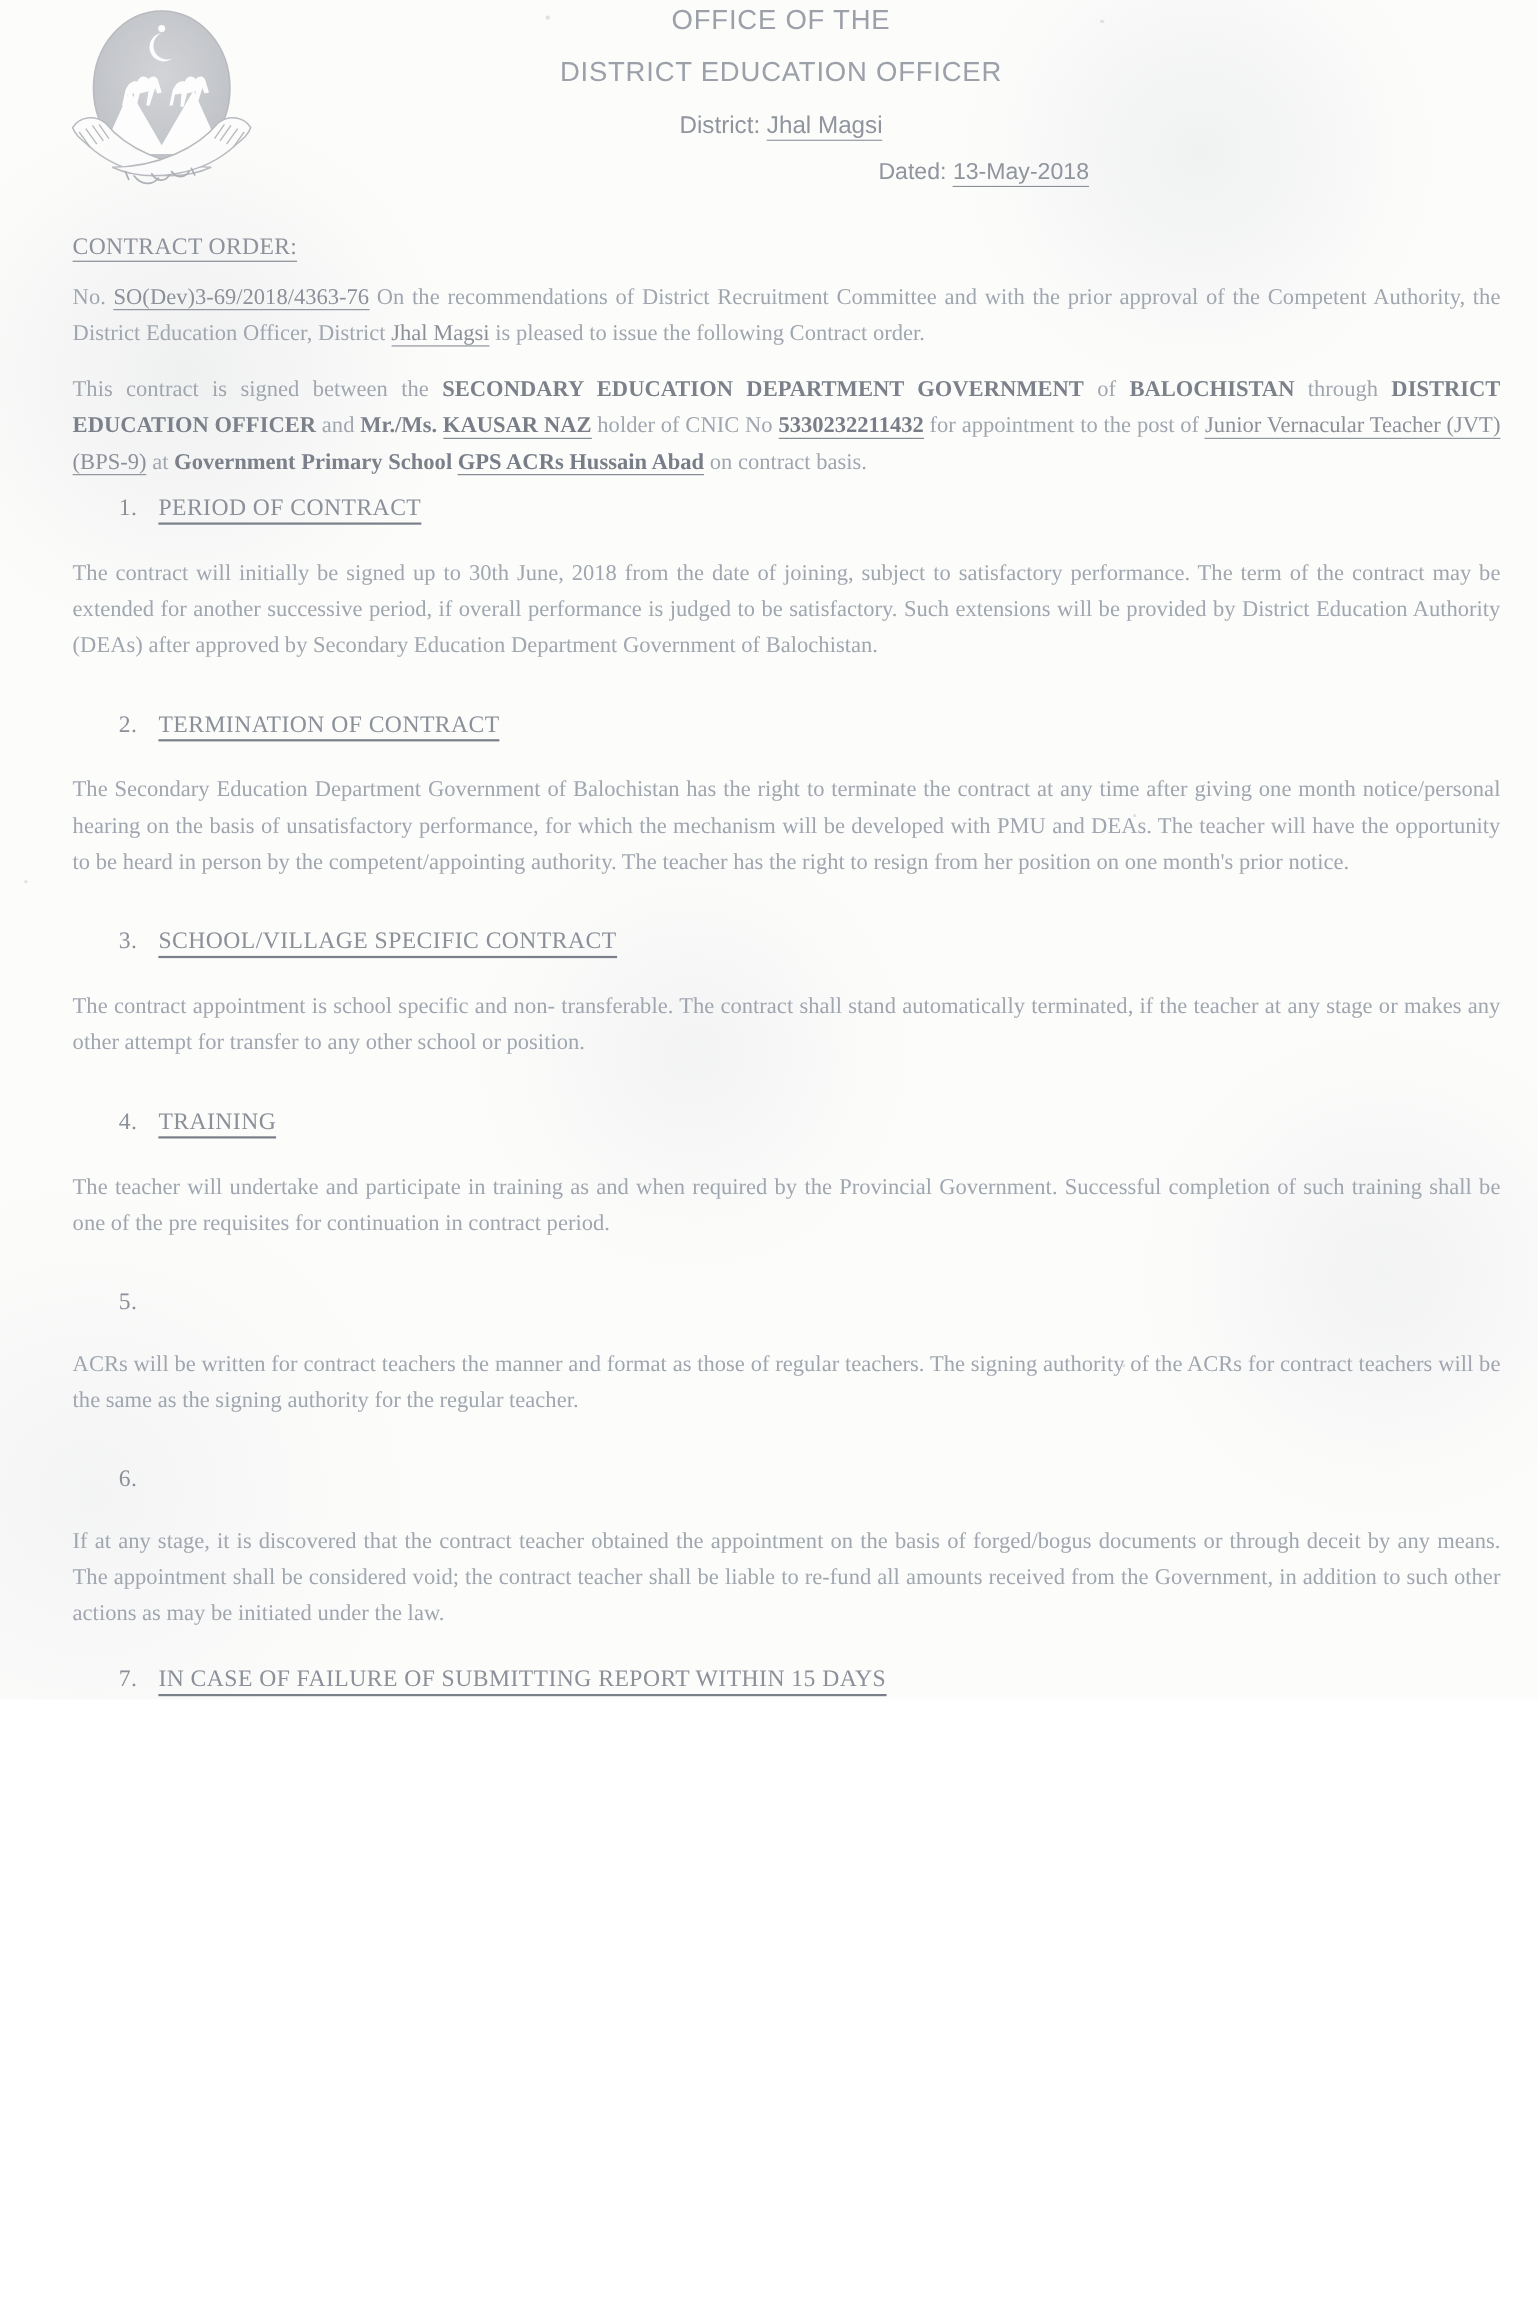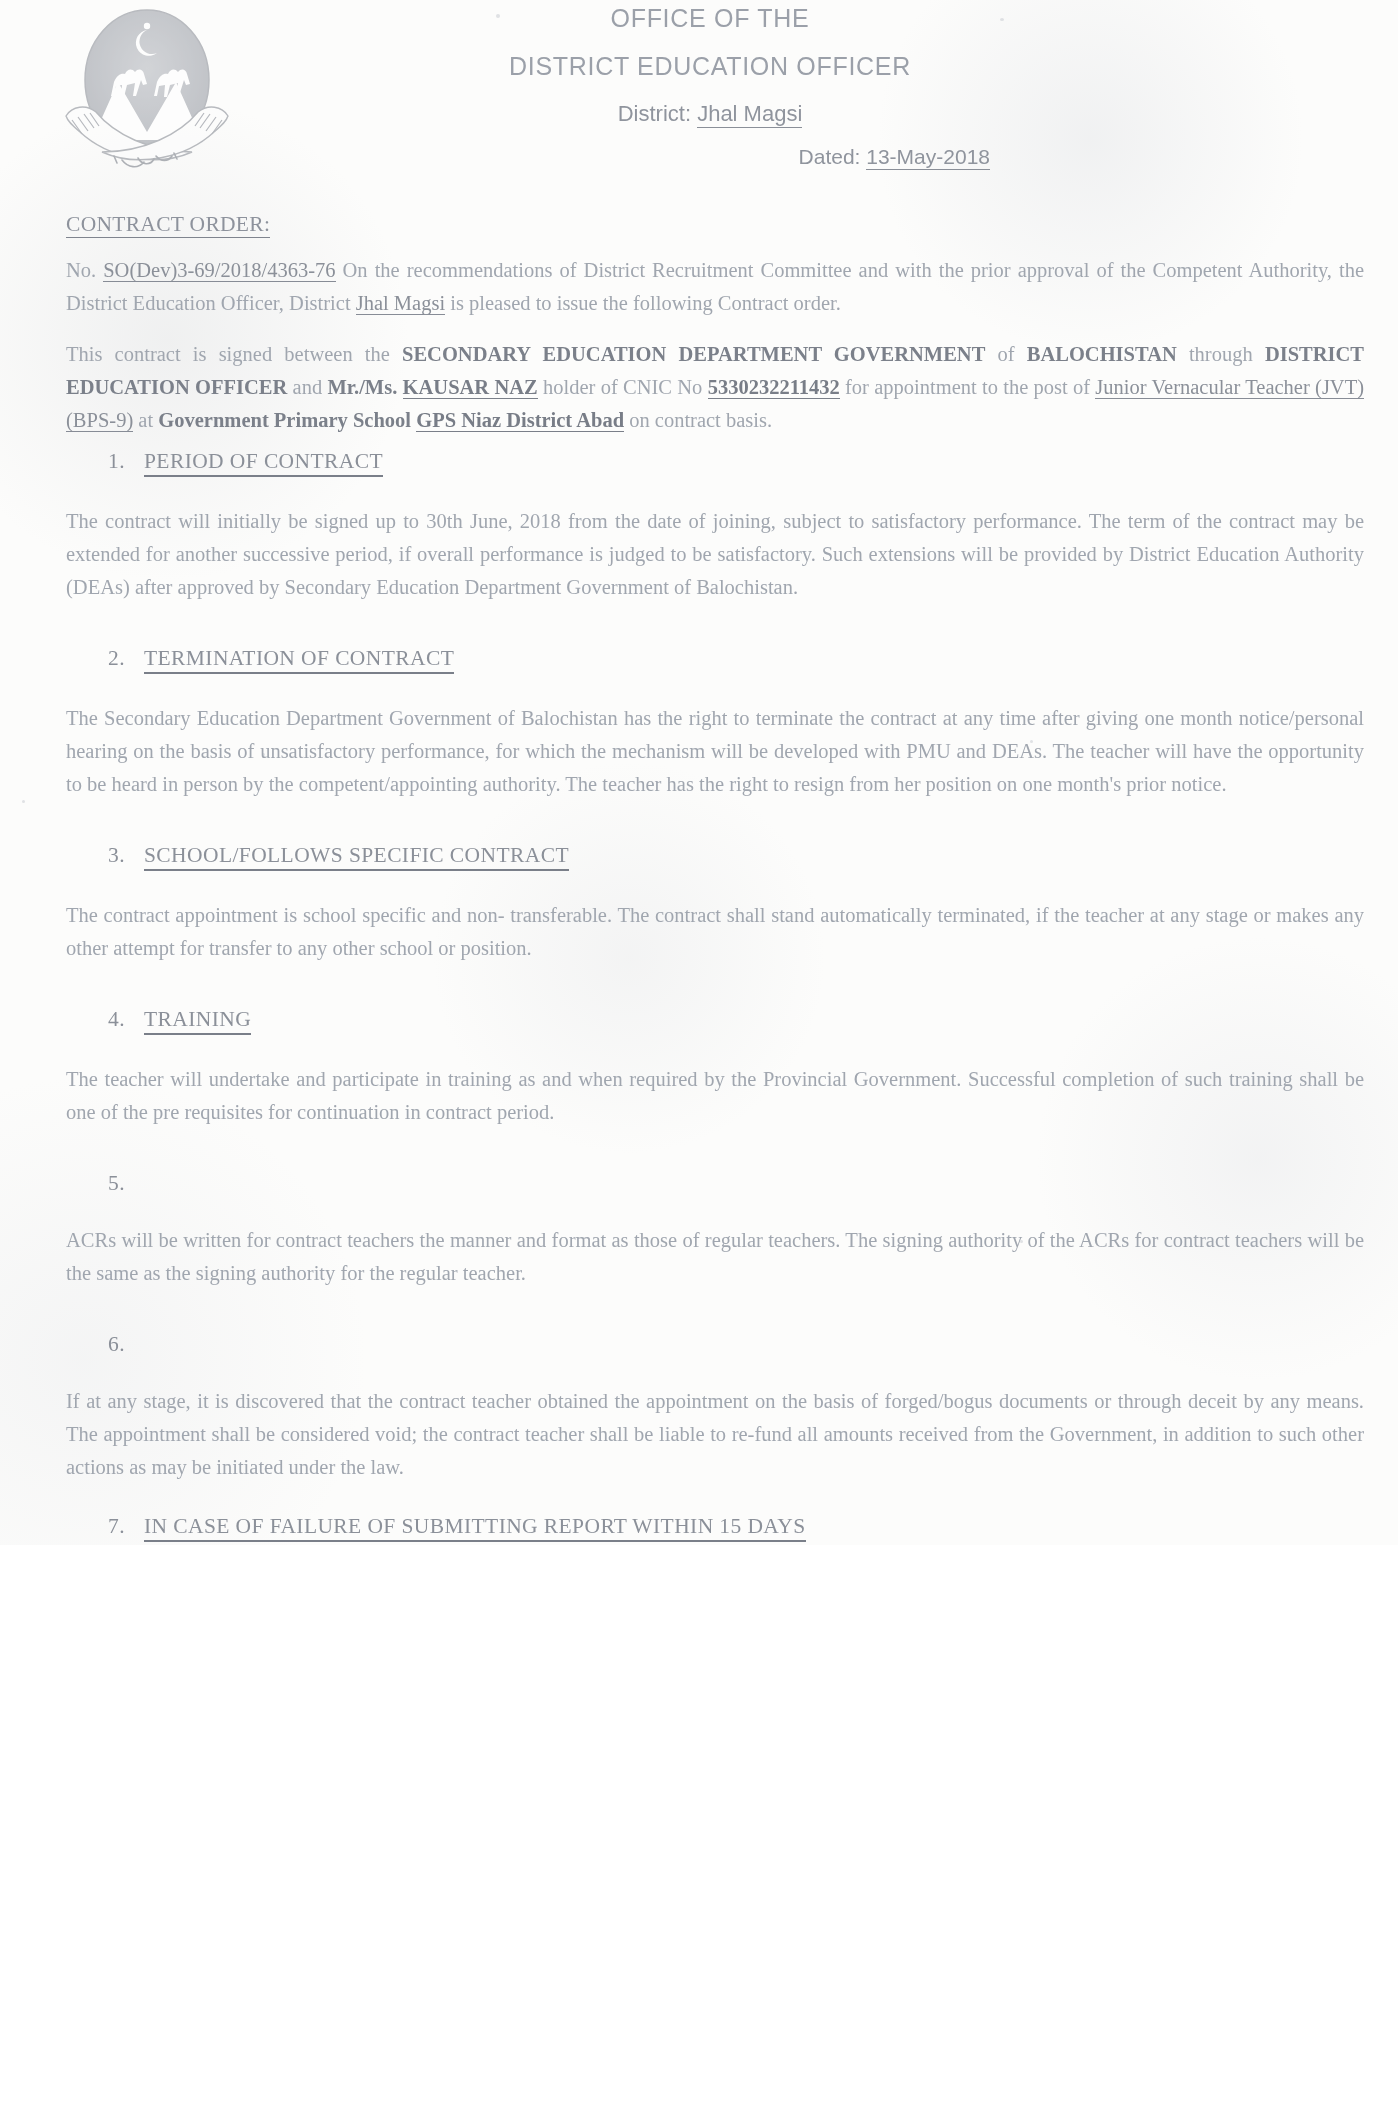--- a/index.html
+++ b/index.html
@@ -238,21 +238,21 @@
       <span class="b">DISTRICT EDUCATION OFFICER</span>
       <span>and</span>
       <span class="b">Mr./Ms.</span>
       <span class="uub">KAUSAR NAZ</span>
       <span>holder of CNIC No</span>
       <span class="uub">5330232211432</span>
       <span>for appointment to the post of</span>
       <span class="uu">Junior Vernacular Teacher (JVT) (BPS-9)</span>
       <span>at</span>
       <span class="b">Government Primary School</span>
-      <span class="uub">GPS Niaz District Abad</span>
+      <span class="uub">GPS ACRs Hussain Abad</span>
       <span>on contract basis.</span>
     </p>
 
 
     <div>
       <div class="clause-title">
         <span class="clause-num">1.</span>
         <span class="clause-name">PERIOD OF CONTRACT</span>
       </div>
       <div class="clause-body">
@@ -266,21 +266,21 @@
         <span class="clause-name">TERMINATION OF CONTRACT</span>
       </div>
       <div class="clause-body">
         <p class="para">The Secondary Education Department Government of Balochistan has the right to terminate the contract at any time after giving one month notice/personal hearing on the basis of unsatisfactory performance, for which the mechanism will be developed with PMU and DEAs.  The teacher will have the opportunity to be heard in person by the competent/appointing authority. The teacher has the right to resign from her position on one month's prior notice.</p>
       </div>
     </div>
 
     <div>
       <div class="clause-title">
         <span class="clause-num">3.</span>
-        <span class="clause-name">SCHOOL/FOLLOWS SPECIFIC CONTRACT</span>
+        <span class="clause-name">SCHOOL/VILLAGE SPECIFIC CONTRACT</span>
       </div>
       <div class="clause-body">
         <p class="para">The contract appointment is school specific and non- transferable. The contract shall stand automatically terminated, if the teacher at any stage or makes any other attempt for transfer to any other school or position.</p>
       </div>
     </div>
 
     <div>
       <div class="clause-title">
         <span class="clause-num">4.</span>
         <span class="clause-name">TRAINING</span>

